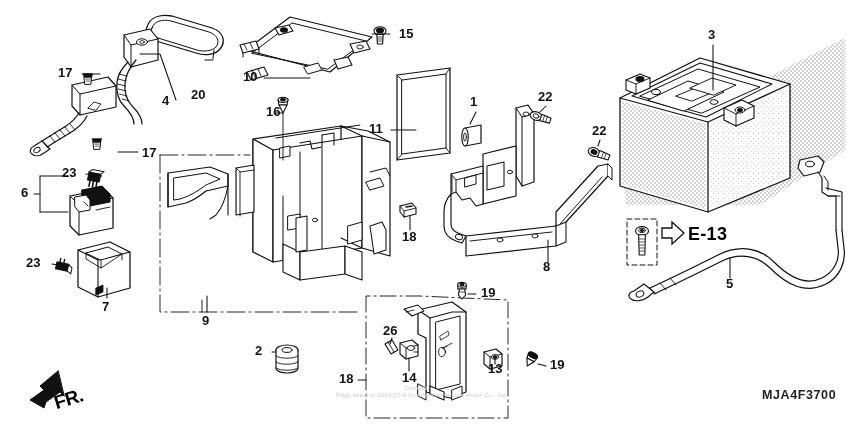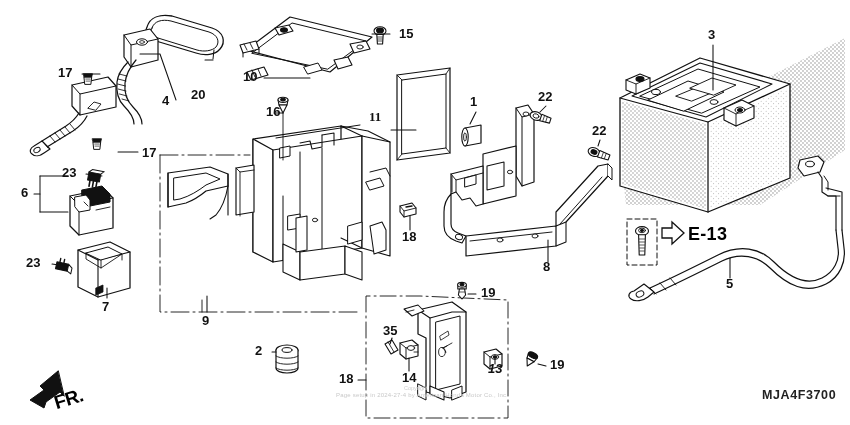--- a/index.html
+++ b/index.html
@@ -459,33 +459,33 @@
 <div class="lbl" style="left:470px;top:95px;">1</div>
 <div class="lbl" style="left:255px;top:344px;">2</div>
 <div class="lbl" style="left:708px;top:28px;">3</div>
 <div class="lbl" style="left:162px;top:94px;">4</div>
 <div class="lbl" style="left:726px;top:277px;">5</div>
 <div class="lbl" style="left:21px;top:186px;">6</div>
 <div class="lbl" style="left:102px;top:300px;">7</div>
 <div class="lbl" style="left:543px;top:260px;">8</div>
 <div class="lbl" style="left:202px;top:314px;">9</div>
 <div class="lbl" style="left:243px;top:70px;text-align:center;">10</div>
-<div class="lbl" style="left:369px;top:110px;font-family:Liberation Serif, serif;">11</div>
+<div class="lbl" style="left:369px;top:122px;">11</div>
 <div class="lbl" style="left:339px;top:372px;">18</div>
-<div class="lbl" style="left:488px;top:362px;font-style:italic;">13</div>
+<div class="lbl" style="left:488px;top:362px;">13</div>
 <div class="lbl" style="left:402px;top:371px;">14</div>
 <div class="lbl" style="left:399px;top:27px;">15</div>
 <div class="lbl" style="left:250px;top:105px;margin-left:16px;">16</div>
 <div class="lbl" style="left:58px;top:66px;">17</div>
 <div class="lbl" style="left:142px;top:146px;">17</div>
 <div class="lbl" style="left:402px;top:230px;">18</div>
 <div class="lbl" style="left:481px;top:286px;">19</div>
 <div class="lbl" style="left:550px;top:358px;">19</div>
 <div class="lbl" style="left:191px;top:64px;margin-top:24px;">20</div>
-<div class="lbl" style="left:383px;top:324px;">35</div>
+<div class="lbl" style="left:383px;top:324px;">26</div>
 <div class="lbl" style="left:538px;top:90px;">22</div>
 <div class="lbl" style="left:592px;top:124px;">22</div>
 <div class="lbl" style="left:62px;top:166px;">23</div>
 <div class="lbl" style="left:26px;top:256px;">23</div>
 
 <div class="ref" style="left:688px;top:224px;font-size:18px;">E-13</div>
 
 <div class="frtxt" style="left:58px;top:392px;">FR.</div>
 
 <div class="code" style="left:762px;top:388px;">MJA4F3700</div>

